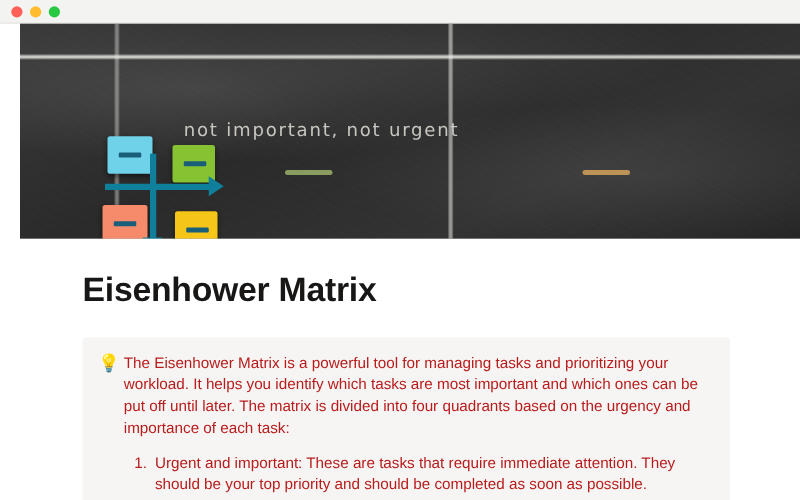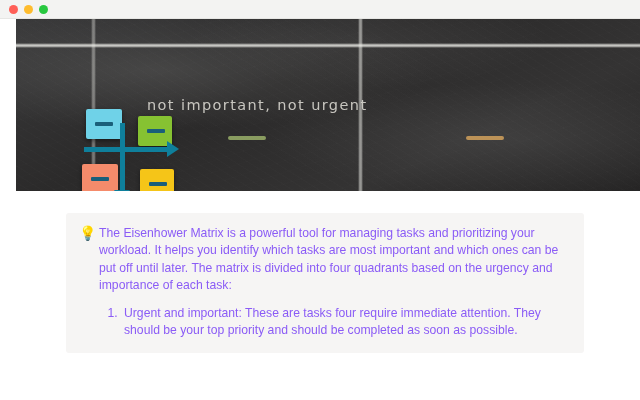--- a/index.html
+++ b/index.html
@@ -196,21 +196,21 @@
     width: 20px;
     font-size: 14px;
     line-height: 17px;
     text-align: left;
     color: #d9a93a;
   }
   .callout-body {
     flex: 1 1 auto;
     font-size: 12.2px;
     line-height: 17.4px;
-    color: #8b5cf6;
+    color: #b91c1c;
   }
   .callout-body p {
     margin: 0;
   }
   ol.steps {
     margin: 10px 0 0 0;
     padding-left: 22px;
   }
   ol.steps li {
     margin-bottom: 10px;
@@ -252,26 +252,27 @@
       </div>
     <div class="sticky s-yellow">
         <span class="line"></span>
       </div>
 
     <div class="arrow-h"></div>
     <div class="arrow-v"></div>
   </div>
 
   <div class="doc">
+    <h1 class="page-title">Eisenhower Matrix</h1>
 
     <div class="callout">
       <div class="callout-icon">💡</div>
       <div class="callout-body">
         <p>The Eisenhower Matrix is a powerful tool for managing tasks and prioritizing your workload. It helps you identify which tasks are most important and which ones can be put off until later. The matrix is divided into four quadrants based on the urgency and importance of each task:</p>
         <ol class="steps">
-          <li>Urgent and important: These are tasks four require immediate attention. They should be your top priority and should be completed as soon as possible.</li>
+          <li>Urgent and important: These are tasks that require immediate attention. They should be your top priority and should be completed as soon as possible.</li>
 
         </ol>
       </div>
     </div>
   </div>
 
 </div>
 
 </body></html>

